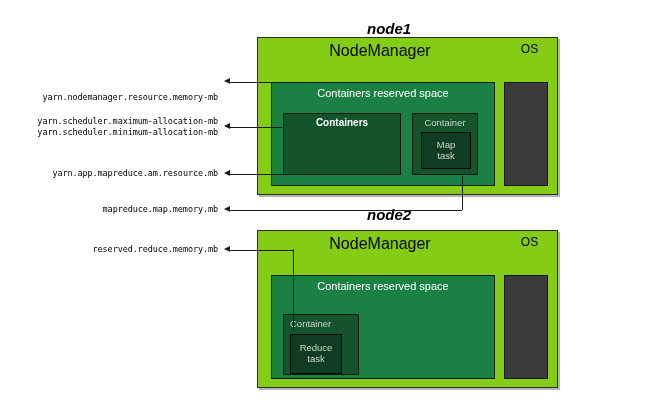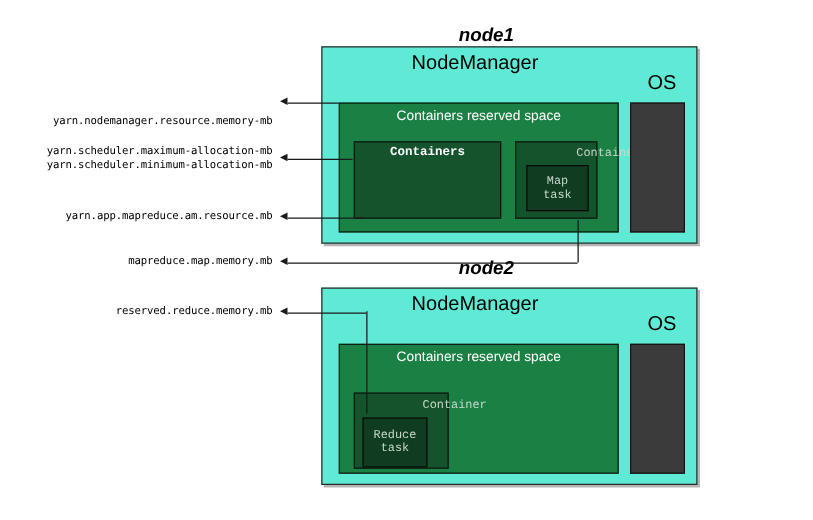--- a/index.html
+++ b/index.html
@@ -46,34 +46,33 @@
     letter-spacing: 0px;
   }
 
   
   .box {
     position: absolute;
     box-sizing: border-box;
   }
 
   .node-box {
-    background: #5eead4;
+    background: #84cc16;
     border: 1.5px solid #2b2b2b;
     box-shadow: 2px 2px 0 rgba(120,120,120,0.55);
   }
 
   .reserved-box {
     background: #1b8044;
     border: 1.5px solid #0d1f12;
   }
 
   .containers-box {
     background: #14532b;
     border: 1.5px solid #0a1a0f;
-    font-family: Liberation Mono, monospace;
   }
 
   .task-box {
     background: #103d21;
     border: 1.5px solid #050c07;
   }
 
   .os-box {
     background: #3b3b3b;
     border: 1.5px solid #141414;
@@ -86,42 +85,41 @@
     text-align: center;
     white-space: nowrap;
   }
 
   .title-nm {
     font-size: 16px;
     color: #000000;
     top: 4px;
   }
   .title-os {
-    font-size: 16px;
-    color: #000000;
-    top: 20px;
+    font-size: 12px;
+    color: #000000;
+    top: 4px;
   }
   .title-reserved {
     font-size: 11px;
     color: #ffffff;
     top: 4px;
     font-weight: normal;
   }
   .title-containers {
     font-size: 10px;
     color: #ffffff;
     font-weight: bold;
     top: 3px;
   }
   .title-container {
     font-size: 9.5px;
     color: #c8d8cc;
     font-weight: normal;
     top: 3px;
-    margin-left: 48px;
   }
   .task-label {
     position: absolute;
     left: 0; right: 0;
     text-align: center;
     font-size: 9.5px;
     color: #c8d8cc;
     line-height: 11px;
   }
 

